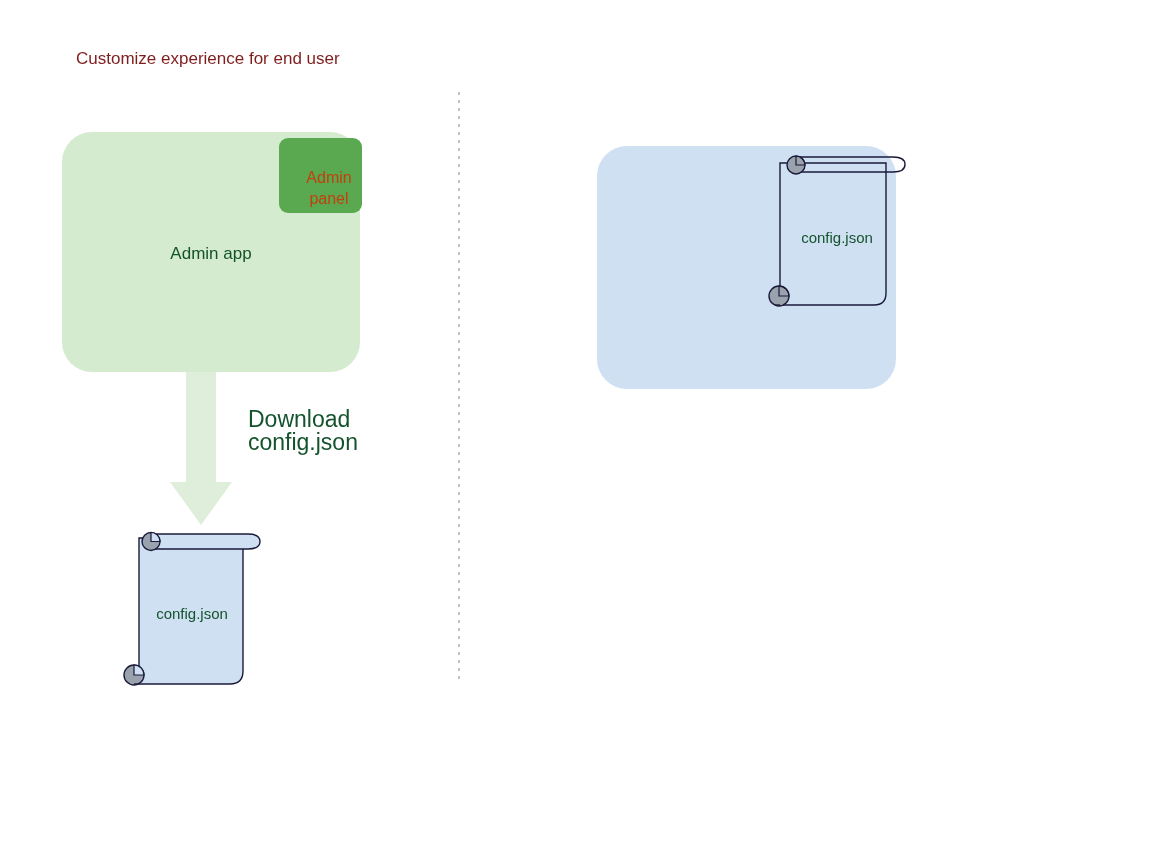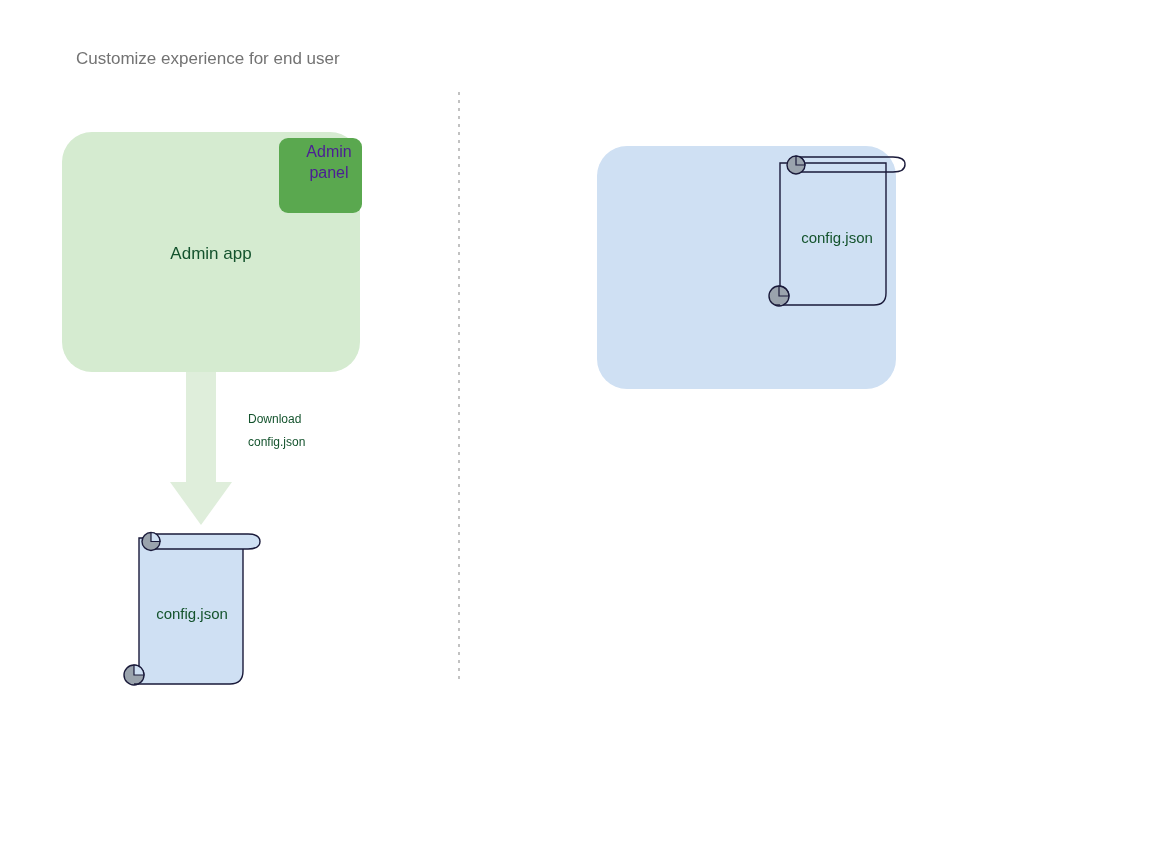--- a/index.html
+++ b/index.html
@@ -18,21 +18,21 @@
   .stage {
     position: absolute;
     left: 0; top: 0;
     width: 1152px;
     height: 864px;
   }
   .heading {
     position: absolute;
     font-size: 17px;
     line-height: 22px;
-    color: #737373;
+    color: #7f1d1d;
     white-space: nowrap;
   }
   #heading-left  { left: 76px;  top: 48px; }
   #heading-right { left: 604px; top: 48px; }
 
   .svg-layer {
     position: absolute;
     left: 0; top: 0;
     width: 1152px;
     height: 864px;
@@ -42,28 +42,28 @@
     position: absolute;
     font-size: 17px;
     line-height: 22px;
     color: #14532d;
     text-align: center;
     white-space: pre-line;
   }
   #label-admin-app   { left: 111px; top: 243px; width: 200px; }
   #label-demo-app    { left: 600px; top: 259px; width: 200px; }
   #label-admin-panel {
-    left: 280px; top: 141px; width: 98px;
-    font-size: 16px; line-height: 21px; color: #4c1d95;
+    left: 280px; top: 167px; width: 98px;
+    font-size: 16px; line-height: 21px; color: #c2410c;
   }
   #label-config-left  { left: 132px; top: 603px; width: 120px; font-size: 15px; }
   #label-config-right { left: 777px; top: 227px; width: 120px; font-size: 15px; }
   #label-download {
     left: 248px; top: 408px; width: 190px;
-    text-align: left; font-size: 12px; line-height: 23px;
+    text-align: left; font-size: 23px; line-height: 23px;
   }
   #label-loads { left: 600px; top: 443px; width: 200px; text-align: center; }
 </style>
 </head>
 <body>
 
 <div class="stage">
 
   <div class="heading" id="heading-left">Customize experience for end user</div>
 

